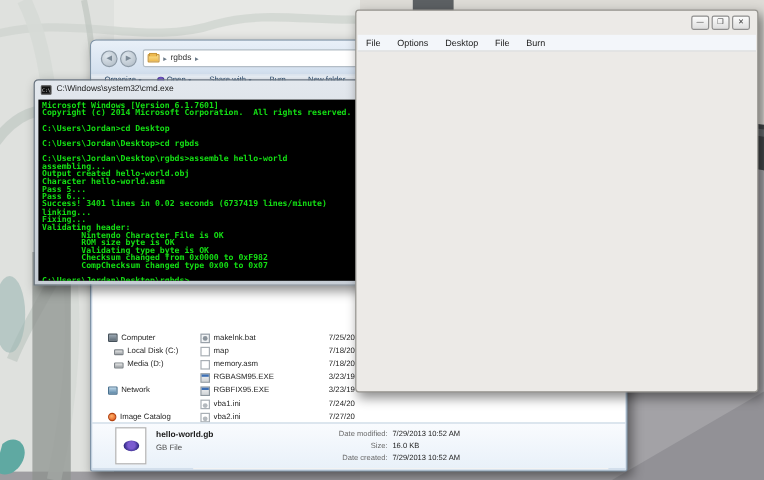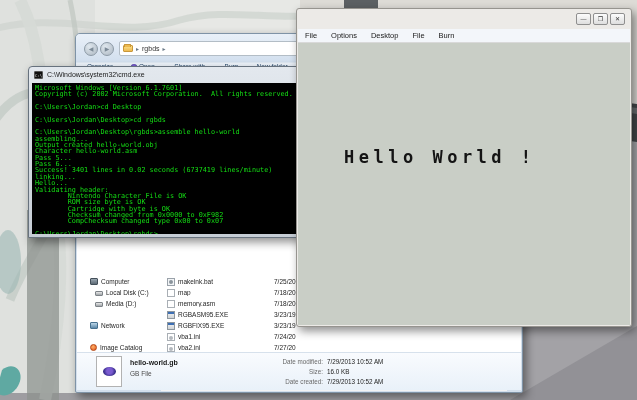--- a/index.html
+++ b/index.html
@@ -97,21 +97,21 @@
        background:linear-gradient(#e3e8ee,#c6cdd5);border:1px solid #67727e;border-radius:4px 4px 0 0;}
   .cmd-titlebar{position:absolute;left:0;right:0;top:0;height:15px;display:flex;align-items:center;
                 padding-left:5px;gap:4px;}
   .cmd-ic{width:9px;height:8px;background:#111;border:1px solid #555;border-radius:1px;
           color:#ddd;font-size:4px;line-height:7px;text-align:center;font-family:"DejaVu Sans Mono",monospace;}
   .cmd-title{font-size:7px;color:#1a1a1a;white-space:nowrap;}
   .cmd-screen{position:absolute;left:3px;right:3px;top:16px;bottom:3px;background:#000;
               padding:2px 0 0 3px;overflow:hidden;
               font-family:"DejaVu Sans Mono",monospace;font-size:6.8px;line-height:6.35px;
               color:#14df14;}
-  .cmd-line{white-space:pre;height:6.35px;}
+  .cmd-line{white-space:pre;height:6.35px;font-weight:bold;}
 
   
   .vba{left:296px;top:8px;width:336px;height:319px;z-index:3;
        background:#eceae7;border:1px solid #96948f;border-radius:3px;}
   .vba-titlebar{position:absolute;left:0;right:0;top:0;height:20px;
                 background:linear-gradient(#f2f0ec,#dad8d3);border-radius:3px 3px 0 0;
                 display:flex;align-items:center;padding-left:6px;gap:5px;}
   .vba-ic{width:11px;height:8px;border-radius:50%;
           background:radial-gradient(circle at 50% 45%,#7a5bd0 0 30%,#332a86 70%);}
   .vba-title{font-size:7.5px;color:#1a1a1a;white-space:nowrap;}
@@ -337,21 +337,21 @@
 
   <div class="win cmd">
     <div class="cmd-titlebar">
       <span class="cmd-ic">C:\</span>
       <span class="cmd-title">C:\Windows\system32\cmd.exe</span>
     </div>
     <div class="cmd-screen">
 
         <div class="cmd-line">Microsoft Windows [Version 6.1.7601]</div>
 
-        <div class="cmd-line">Copyright (c) 2002 Microsoft Corporation.  All rights reserved.</div>
+        <div class="cmd-line">Copyright (c) 2014 Microsoft Corporation.  All rights reserved.</div>
 
         <div class="cmd-line">&nbsp;</div>
 
         <div class="cmd-line">C:\Users\Jordan&gt;cd Desktop</div>
 
         <div class="cmd-line">&nbsp;</div>
 
         <div class="cmd-line">C:\Users\Jordan\Desktop&gt;cd rgbds</div>
 
         <div class="cmd-line">&nbsp;</div>
@@ -365,29 +365,29 @@
         <div class="cmd-line">Character hello-world.asm</div>
 
         <div class="cmd-line">Pass 5...</div>
 
         <div class="cmd-line">Pass 6...</div>
 
         <div class="cmd-line">Success! 3401 lines in 0.02 seconds (6737419 lines/minute)</div>
 
         <div class="cmd-line">linking...</div>
 
-        <div class="cmd-line">Hello...</div>
+        <div class="cmd-line">Fixing...</div>
 
         <div class="cmd-line">Validating header:</div>
 
         <div class="cmd-line">        Nintendo Character File is OK</div>
 
         <div class="cmd-line">        ROM size byte is OK</div>
 
-        <div class="cmd-line">        Cartridge with byte is OK</div>
+        <div class="cmd-line">        Validating type byte is OK</div>
 
         <div class="cmd-line">        Checksum changed from 0x0000 to 0xF982</div>
 
         <div class="cmd-line">        CompChecksum changed type 0x00 to 0x07</div>
 
         <div class="cmd-line">&nbsp;</div>
 
         <div class="cmd-line">C:\Users\Jordan\Desktop\rgbds&gt;</div>
       </div>
   </div>
@@ -406,18 +406,15 @@
         <span class="menu-item">File</span>
 
         <span class="menu-item">Options</span>
 
         <span class="menu-item">Desktop</span>
 
         <span class="menu-item">File</span>
 
         <span class="menu-item">Burn</span>
       </div>
-    <div class="gb-screen">
-      <div class="gb-text">Hello World !</div>
-    </div>
   </div>
 
 </div>
 
 </body></html>

